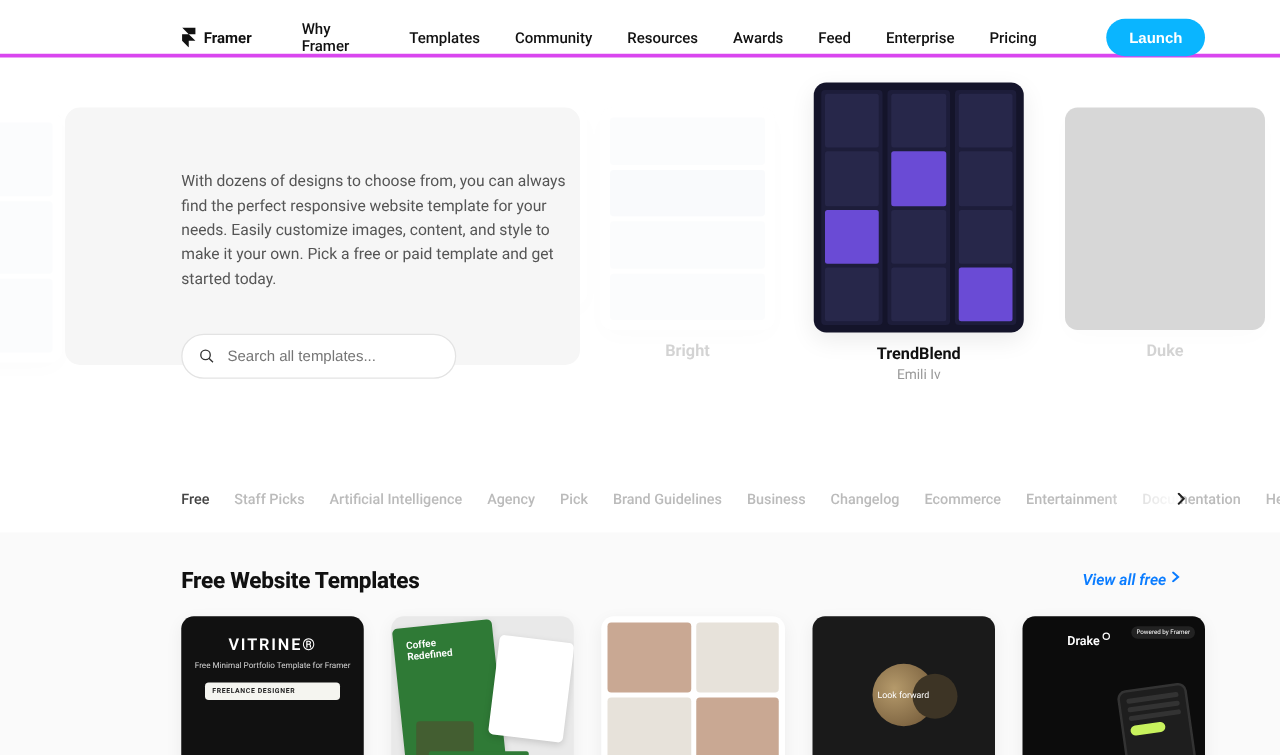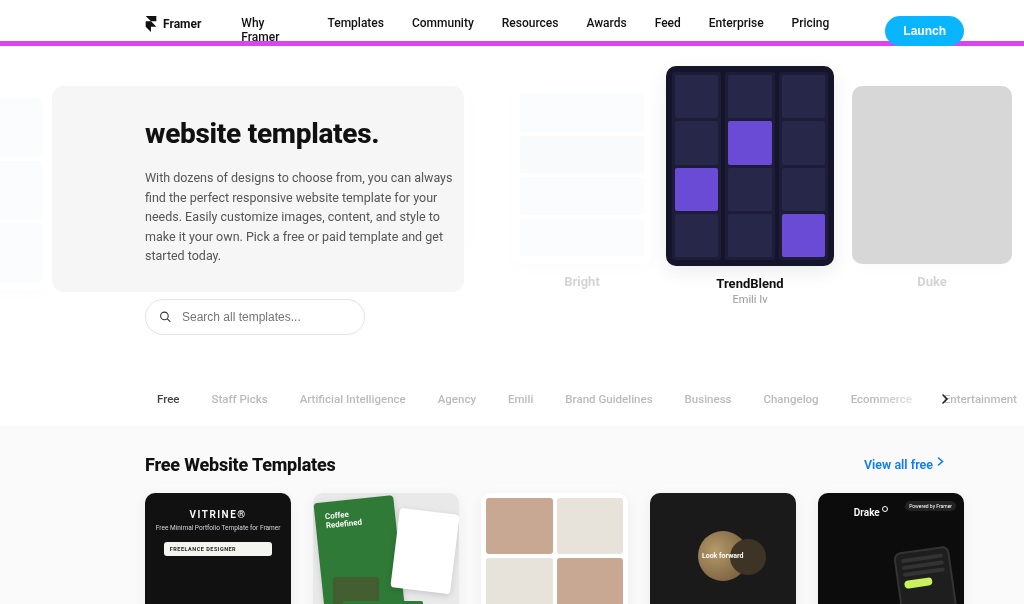--- a/index.html
+++ b/index.html
@@ -1,19 +1,19 @@
 <!DOCTYPE html>
 <html><head>
 <meta charset="utf-8">
 <style>
   * { box-sizing: border-box; margin: 0; padding: 0; }
   body { font-family: -apple-system, BlinkMacSystemFont, "Segoe UI", Roboto, Helvetica, Arial, sans-serif; color: #111; background: #fff; width: 1024px; }
   
   
-  .nav { height: 46px; border-bottom: 5px solid #d946ef; display: flex; align-items: flex-start; padding: 16px 60px 0 145px; gap: 28px; font-size: 12px; font-weight: 500; }
+  .nav { height: 46px; border-bottom: 3px solid #d946ef; display: flex; align-items: center; padding: 16px 60px 0 145px; gap: 28px; font-size: 12px; font-weight: 500; }
   .logo { display: flex; align-items: center; gap: 6px; font-weight: 700; margin-right: 12px; }
   .logo svg { width: 12px; height: 16px; }
   .nav-link { color: #111; cursor: pointer; }
   .nav-spacer { flex: 1; }
   .launch-btn { background: #0ab5ff; color: #fff; border: none; border-radius: 18px; padding: 8px 18px; font-size: 12px; font-weight: 600; cursor: pointer; }
   
   
   .hero-row { display: flex; align-items: flex-start; padding: 66px 0 0 0; position: relative; height: 290px; }
   .hero-text { position: absolute; left: 145px; top: 40px; width: 320px; z-index: 3; }
   .hero-title { font-size: 28px; font-weight: 800; line-height: 1.15; letter-spacing: -0.3px; }
@@ -32,58 +32,58 @@
   
   .thumb-dark { background: #14142a; display: grid; grid-template-columns: 1fr 1fr 1fr; gap: 4px; padding: 6px; }
   .thumb-dark .col { background: #1d1d3a; border-radius: 3px; display:flex; flex-direction:column; gap:3px; padding:3px; }
   .thumb-dark .block { background:#27274a; border-radius:2px; flex:1; }
   .thumb-dark .accent { background:#6a4bd5; }
   
   .thumb-light { background:#fff; display:flex; flex-direction:column; gap:4px; padding:8px;}
   .thumb-light .row { background:#eef2f6; border-radius:3px; flex:1; }
   
   
-  .chips-row { display:flex; align-items:center; gap:32px; padding: 56px 60px 14px 145px; font-size:11.5px; color:#bbb; font-weight:500; position:relative;margin-left:12px; }
+  .chips-row { display:flex; align-items:center; gap:20px; padding: 56px 60px 14px 145px; font-size:11.5px; color:#bbb; font-weight:500; position:relative; }
   .chip { cursor:pointer; white-space:nowrap; }
   .chip.dark { color:#444; }
   .chips-arrow { position:absolute; right:70px; width:18px; height:18px; display:flex; align-items:center; justify-content:center; cursor:pointer; color:#333;}
   .chips-fade { position:absolute; right:80px; width:70px; height:20px; background:linear-gradient(to right, rgba(255,255,255,0), #fff); }
   
   
   .section { background:#fafafa; padding: 28px 60px 0 145px; margin-top:6px; }
   .section-head { display:flex; align-items:center; justify-content:space-between; margin-bottom:18px; padding-right:20px;}
   .section-title { font-size:18px; font-weight:800; letter-spacing:-0.2px; }
-  .view-all { color:#0a7cff; font-size:12.5px; font-weight:600; cursor:pointer; display:flex; align-items:flex-start; gap:4px;}
+  .view-all { color:#0a7cff; font-size:12.5px; font-weight:600; cursor:pointer; display:flex; align-items:flex-start; gap:4px;font-style:italic;}
   
   .cards-row { display:flex; gap:22px; }
   .tcard { width:152px; }
   .tthumb { width:100%; height:126px; border-radius:10px; overflow:hidden; background:#eee; box-shadow:0 4px 14px rgba(0,0,0,.06); position:relative;}
   
   
   .th-vitrine { background:#111; color:#fff; padding:10px; display:flex; flex-direction:column; align-items:center; }
-  .th-vitrine .brand { font-size:10px; letter-spacing:1.5px; margin-top:6px; font-weight:600;}
+  .th-vitrine .brand { font-size:13px; letter-spacing:1.5px; margin-top:6px; font-weight:600;}
   .th-vitrine .sub { font-size:6.5px; opacity:.8; text-align:right; margin-top:4px; line-height:1.3;}
   .th-vitrine .panel { background:#f5f5f0; color:#222; width:86%; margin-top:10px; border-radius:3px; padding:4px 6px; font-size:5.5px; font-weight:700; letter-spacing:.5px;}
   
   .th-coffee { background:#e9e9e9; position:relative; }
   .th-coffee .slab { position:absolute; border-radius:4px; box-shadow:0 2px 6px rgba(0,0,0,.15);}
   .th-coffee .s1 { left:6px; top:6px; width:80px; height:110px; background:#2f7a36; transform:rotate(-6deg); }
   .th-coffee .s1::after{content:"Coffee\A Redefined"; white-space:pre; color:#fff; font-size:8px; font-weight:600; position:absolute; left:10px; top:10px;}
   .th-coffee .s2 { right:4px; top:18px; width:60px; height:80px; background:#fff; transform:rotate(7deg);}
   .th-coffee .img { position:absolute; left:20px; bottom:8px; width:46px; height:34px; background:#435e31; border-radius:3px; }
   .th-coffee .mission { position:absolute; left:30px; bottom:-2px; width:80px; height:20px; background:#2f7a36; color:#fff; font-size:6px; padding:3px 6px; border-radius:2px;}
   
   .th-collage { background:#fff; display:grid; grid-template-columns:1fr 1fr; grid-template-rows:1fr 1fr; gap:4px; padding:5px;}
   .th-collage div{ background:#e7e2da; border-radius:3px;}
   .th-collage .p{ background:#c9a893;}
   
   .th-look { background:#1a1a1a; display:flex; align-items:center; justify-content:center; }
   .th-look .circle { width:50px; height:50px; border-radius:50%; background:radial-gradient(circle at 35% 40%, #b59a6b, #6b5233); position:relative;}
   .th-look .circle::after{content:""; position:absolute; right:-18px; top:8px; width:36px; height:36px; border-radius:50%; background:#3d3425;}
-  .th-look .txt{ position:absolute; color:#fff; font-size:7px; font-weight:700;}
+  .th-look .txt{ position:absolute; color:#fff; font-size:7px; font-weight:400;}
   
   .th-drake { background:#0c0c0c; padding:8px; color:#fff; position:relative;}
   .th-drake .brand { font-size:10px; font-weight:600;margin-left:28px;}
   .th-drake .dot { display:inline-block; width:6px; height:6px; border:1px solid #fff; border-radius:50%; margin-left:2px; vertical-align:super;}
   .th-drake .tag { position:absolute; right:8px; top:8px; font-size:5px; background:#222; padding:2px 4px; border-radius:6px;}
   .th-drake .phone { position:absolute; right:10px; bottom:-6px; width:56px; height:76px; background:#1e1e1e; border-radius:7px; border:2px solid #333; transform:rotate(-8deg); padding:5px;}
   .th-drake .phone .bar{height:4px;background:#333;border-radius:2px;margin-bottom:3px;}
   .th-drake .phone .pill{height:8px;width:28px;background:#c8f25d;border-radius:4px;margin-top:4px;}
 </style>
 </head>
@@ -107,21 +107,20 @@
   <div class="nav-spacer"></div>
   <button class="launch-btn">Launch</button>
 </div>
 
 <div class="hero-row">
   <div class="hero-card-layer"></div>
 
   <div class="hero-text">
     <h1 class="hero-title">
       <br>
-      <span>website templates.</span>
     </h1>
     <p class="hero-desc">With dozens of designs to choose from, you can always find the perfect responsive website template for your needs. Easily customize images, content, and style to make it your own. Pick a free or paid template and get started today.</p>
     <div class="search-wrap">
       <svg viewBox="0 0 24 24">
           <circle cx="10" cy="10" r="7" stroke="#333" stroke-width="2" fill="none"></circle>
           <line x1="15" y1="15" x2="21" y2="21" stroke="#333" stroke-width="2"></line>
         </svg>
       <input class="search-input" placeholder="Search all templates..." style="">
     </div>
   </div>
@@ -137,31 +136,31 @@
   <div class="carousel-card faded" style="left:340px; top:40px; width:130px;">
     <div class="carousel-thumb thumb-light" style="height:158px;">
       <div class="row"></div>
         <div class="row"></div>
         <div class="row"></div>
         <div class="row"></div>
     </div>
     <div class="ct-name">Delta</div>
   </div>
 
-  <div class="carousel-card faded" style="left:512px; top:40px; width:140px;">
+  <div class="carousel-card faded" style="left:480px; top:40px; width:140px;">
     <div class="carousel-thumb thumb-light" style="height:178px;">
       <div class="row"></div>
         <div class="row" style="background:#dfe7f2;"></div>
         <div class="row"></div>
         <div class="row"></div>
     </div>
     <div class="ct-name">Bright</div>
   </div>
 
-  <div class="carousel-card" style="left:666px; top:20px; width:168px;">
+  <div class="carousel-card" style="left:651px; top:20px; width:168px;">
     <div class="carousel-thumb thumb-dark">
       <div class="col">
           <div class="block"></div>
           <div class="block"></div>
           <div class="block accent"></div>
           <div class="block"></div>
         </div>
       <div class="col">
           <div class="block"></div>
           <div class="block accent"></div>
@@ -183,21 +182,21 @@
     <div class="carousel-thumb" style="background:#2a2a2a; height:178px;"></div>
     <div class="ct-name">Duke</div>
   </div>
 </div>
 
 <div class="chips-row">
   <span class="chip dark">Free</span>
   <span class="chip">Staff Picks</span>
   <span class="chip">Artificial Intelligence</span>
   <span class="chip">Agency</span>
-  <span class="chip">Emili</span>
+  <span class="chip">Pick</span>
   <span class="chip">Brand Guidelines</span>
   <span class="chip">Business</span>
   <span class="chip">Changelog</span>
   <span class="chip">Ecommerce</span>
   <span class="chip">Entertainment</span>
   <span class="chip">Documentation</span>
   <span class="chip">Health</span>
 
   <div class="chips-fade"></div>
   <div class="chips-arrow">

